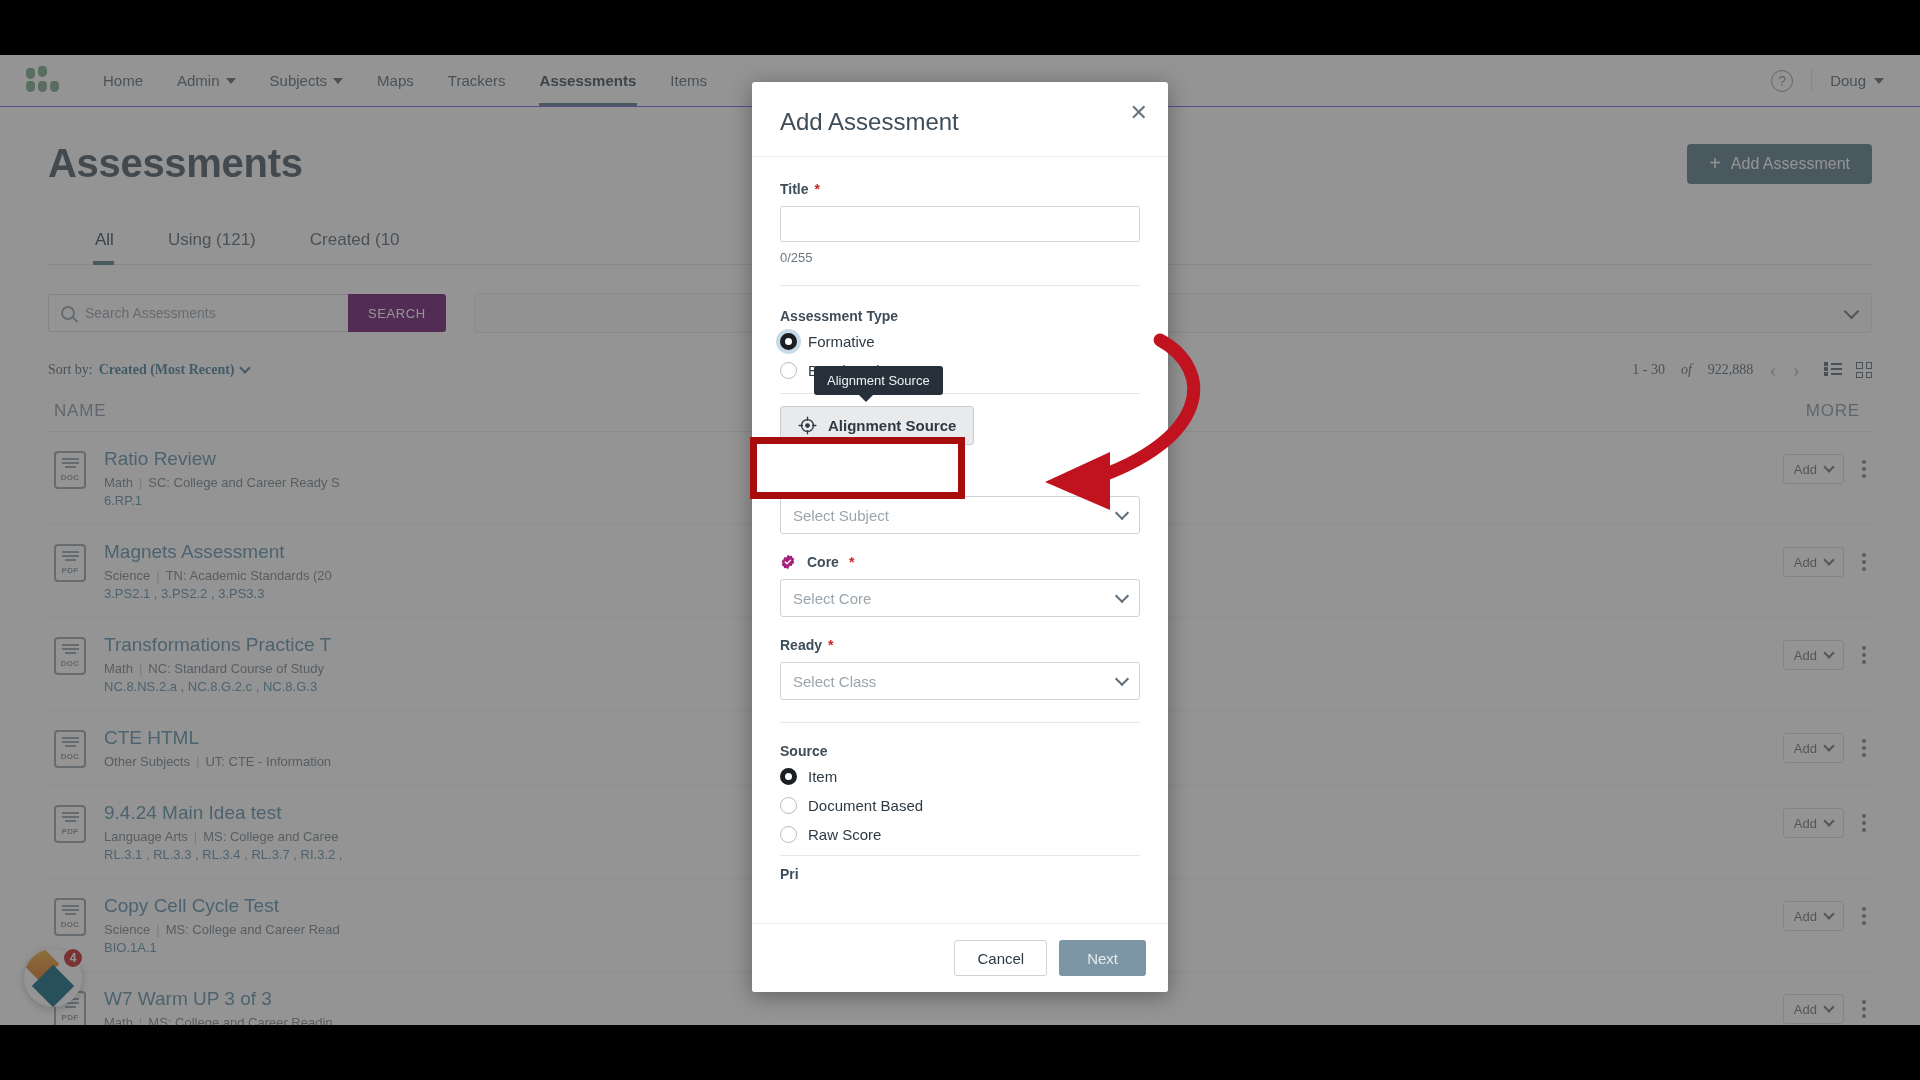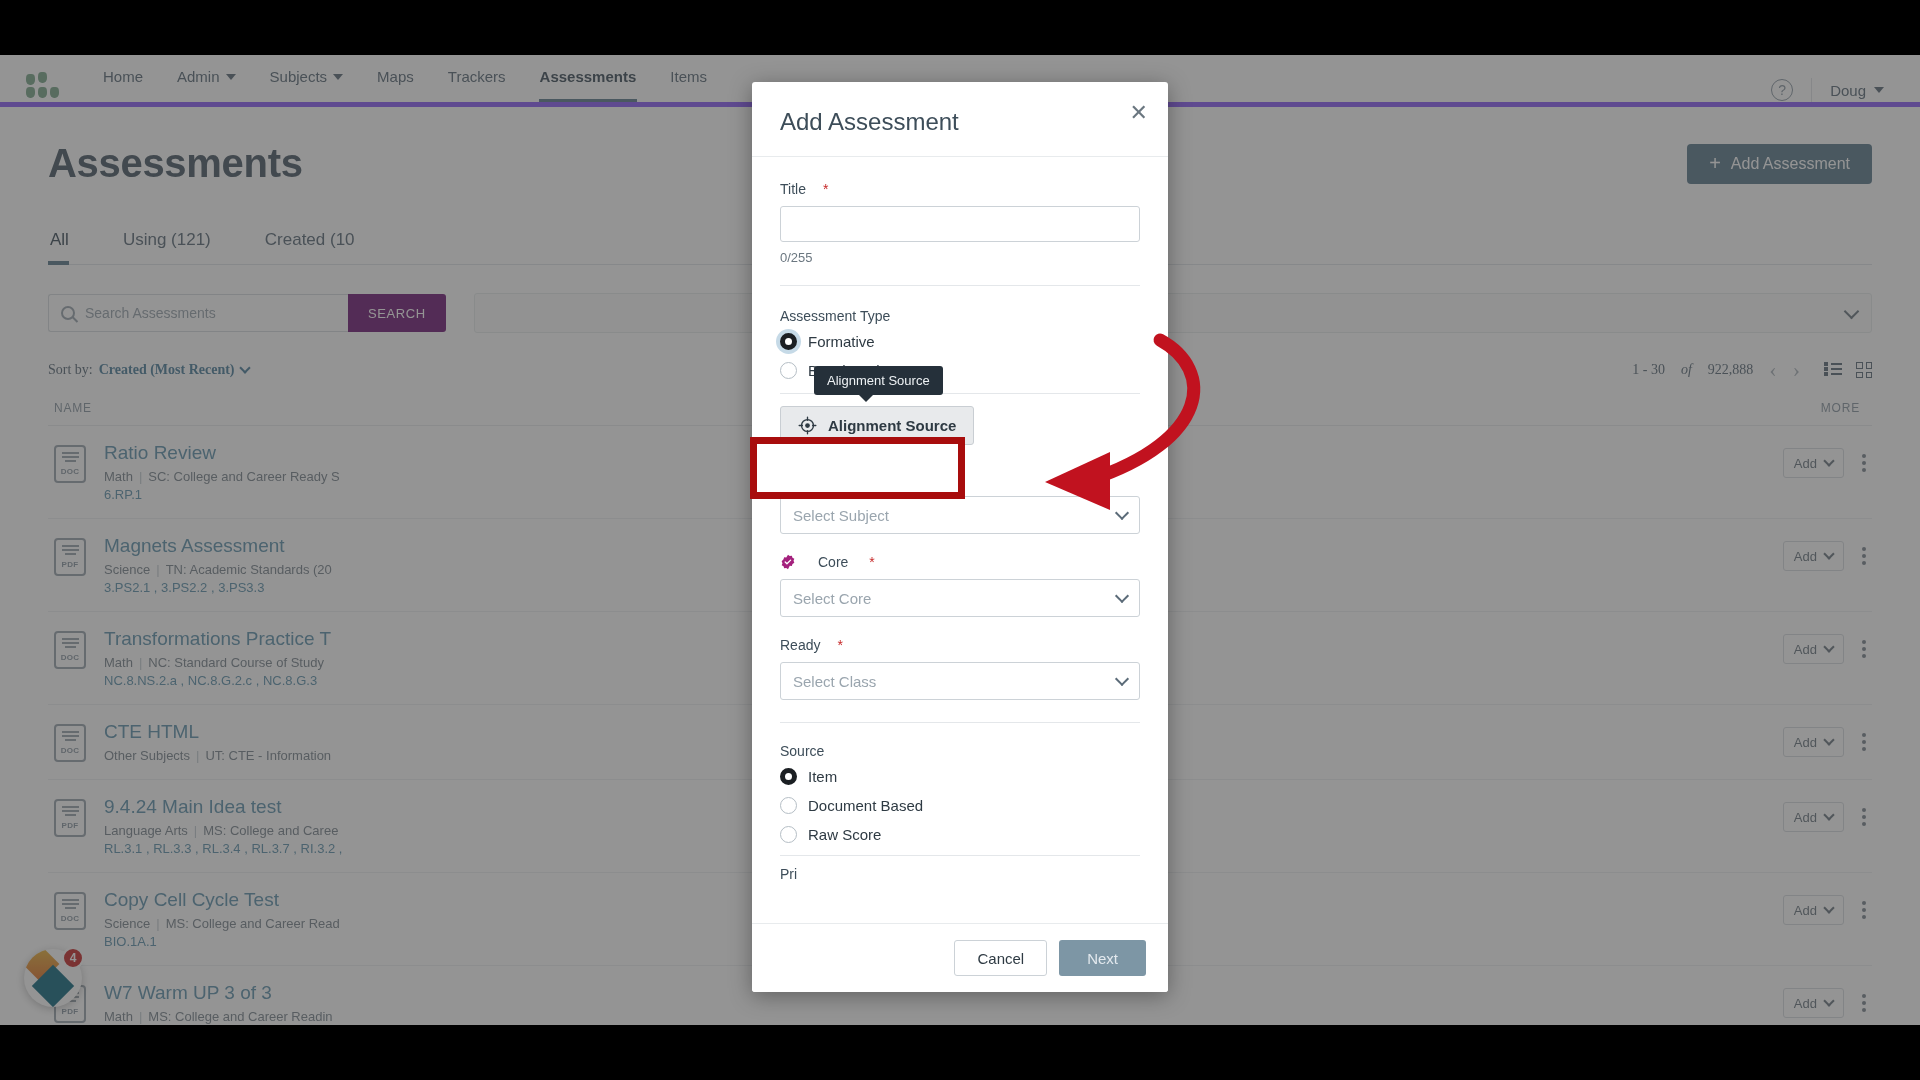--- a/index.html
+++ b/index.html
@@ -12,22 +12,22 @@
   #stage { position: relative; width: 1920px; height: 1080px; background: #000; }
 
   
   #app {
     position: absolute; left: 0; top: 55px; width: 1920px; height: 970px;
     background: #ffffff;
   }
 
   
   .topnav {
-    height: 52px; background: #fff; border-bottom: 5px solid #8b5cf6;
-    display: flex; align-items: flex-end; padding: 0 26px; gap: 0;
+    height: 52px; background: #fff; border-bottom: 1px solid #8b5cf6;
+    display: flex; align-items: center; padding: 0 26px; gap: 0;
   }
   .logo { width: 34px; height: 30px; position: relative; margin-right: 26px; }
   .logo i { position: absolute; width: 9px; height: 11px; background: #7aa68a; border-radius: 40% 40% 45% 45%; display:block; }
   .logo i:nth-child(1){ left:0; top:2px; }
   .logo i:nth-child(2){ left:12px; top:0px; }
   .logo i:nth-child(3){ left:0; top:15px; }
   .logo i:nth-child(4){ left:12px; top:15px; }
   .logo i:nth-child(5){ left:24px; top:15px; }
   .navitem {
     font-size: 15px; color: #5b6b78; padding: 17px 17px; position: relative;
@@ -52,21 +52,21 @@
   h1.pagetitle { font-size: 40px; font-weight: bold; color: #4b5a66; letter-spacing: -0.3px; }
   .btn-add {
     margin-left: auto; background: #5b7a8c; color: #fff; border: none; border-radius: 4px;
     padding: 0 22px; height: 40px; font-size: 16px; display: flex; align-items: center; gap: 10px;
     cursor: pointer;
   }
   .plus { font-size: 20px; font-weight: 300; }
 
   .tabs { display: flex; gap: 0; border-bottom: 1px solid #e1e5e8; margin-top: 34px; }
   .tab { font-size: 17px; color: #5b6b78; padding: 10px 26px 14px 2px; margin-right: 26px; position: relative; cursor: pointer; white-space: nowrap; }
-  .tab.active { color: #3d4d59; }
+  .tab.active { color: #3d4d59; margin-left: 45px; }
   .tab.active::after { content:""; position:absolute; left:0; right: 26px; bottom:-1px; height: 4px; background:#5b7a8c; }
 
   .searchrow { display: flex; align-items: center; margin-top: 28px; gap: 0; }
   .searchwrap { display: flex; }
   .searchbox {
     width: 300px; height: 38px; border: 1px solid #d7dbdf; border-right: none; border-radius: 3px 0 0 3px;
     display: flex; align-items: center; padding: 0 12px; gap: 10px; background: #fff;
   }
   .mag { width: 14px; height: 14px; border: 2px solid #9aa5ae; border-radius: 50%; position: relative; flex: none;}
   .mag::after { content:""; position:absolute; width: 2px; height: 7px; background: #9aa5ae; right: -3px; bottom: -5px; transform: rotate(-45deg); }
@@ -87,21 +87,21 @@
   .pager { margin-left: auto; display: flex; align-items: center; gap: 16px; font-size: 14px; color: #5b6b78; }
   .pagearrow { font-size: 22px; color: #aab3ba; cursor: pointer; }
   .viewicon { display: flex; gap: 14px; margin-left: 8px; }
   .ic-list { width: 18px; height: 14px; position: relative; }
   .ic-list b { position:absolute; left:0; width:4px; height:4px; background:#5b6b78; }
   .ic-list s { position:absolute; left:7px; width:11px; height:2px; background:#5b6b78; text-decoration:none; }
   .ic-grid { width: 16px; height: 16px; display:grid; grid-template-columns:1fr 1fr; grid-template-rows:1fr 1fr; gap:3px; }
   .ic-grid u { border: 1.6px solid #5b6b78; text-decoration:none; display:block; }
 
   
-  .thead { display: flex; font-size: 12px; letter-spacing: 0.8px; color: #8b98a3; padding: 18px 6px 10px; border-bottom: 1px solid #e8ebed; }
+  .thead { display: flex; font-size: 17px; letter-spacing: 0.8px; color: #8b98a3; padding: 18px 6px 10px; border-bottom: 1px solid #e8ebed; }
   .th-name { flex: 1; }
   .th-more { width: 90px; text-align: right; padding-right: 6px; }
   .row { display: flex; align-items: flex-start; padding: 16px 6px; border-bottom: 1px solid #edf0f1; gap: 18px; }
   .fileicon {
     width: 32px; height: 38px; border: 2px solid #9aa5ae; border-radius: 4px; flex: none;
     display: flex; flex-direction: column; align-items: center; justify-content: center; gap: 2px;
     color: #8b98a3; font-size: 8px; font-weight: bold; margin-top: 3px;
   }
   .fileicon em { width: 17px; height: 2px; background: #9aa5ae; display: block; font-style: normal;}
   .fileicon .lbl { margin-top: 3px; letter-spacing: 0.3px; }
@@ -144,21 +144,21 @@
     display: flex; flex-direction: column; overflow: hidden;
   }
   .modalhead {
     padding: 26px 28px 20px; border-bottom: 1px solid #e8ebed; position: relative; flex: none;
   }
   .modaltitle { font-size: 24px; color: #3d4d59; }
   .closex {
     position: absolute; right: 20px; top: 20px; font-size: 22px; color: #6b7780; cursor: pointer; line-height: 1;
   }
   .modalbody { flex: 1; overflow: hidden; padding: 24px 28px 0; position: relative; }
-  .flabel { font-size: 14px; font-weight: normal; color: #3d4d59; margin-bottom: 9px; display: flex; align-items: flex-start; gap: 17px; }
+  .flabel { font-size: 14px; font-weight: bold; color: #3d4d59; margin-bottom: 9px; display: flex; align-items: flex-start; gap: 6px; }
   .req { color: #c62828; font-size: 14px; }
   .tinput {
     width: 100%; height: 36px; border: 1px solid #ccd2d7; border-radius: 3px; background: #fff;
   }
   .counter { font-size: 13px; color: #6b7780; margin-top: 8px; }
   .hr { height: 1px; background: #e4e7ea; margin: 20px 0 22px; }
   .radio-row { display: flex; align-items: center; gap: 11px; margin-bottom: 12px; }
   .radio {
     width: 17px; height: 17px; border-radius: 50%; border: 1.6px solid #b5bec5; background:#fff; flex:none; position: relative;
   }

